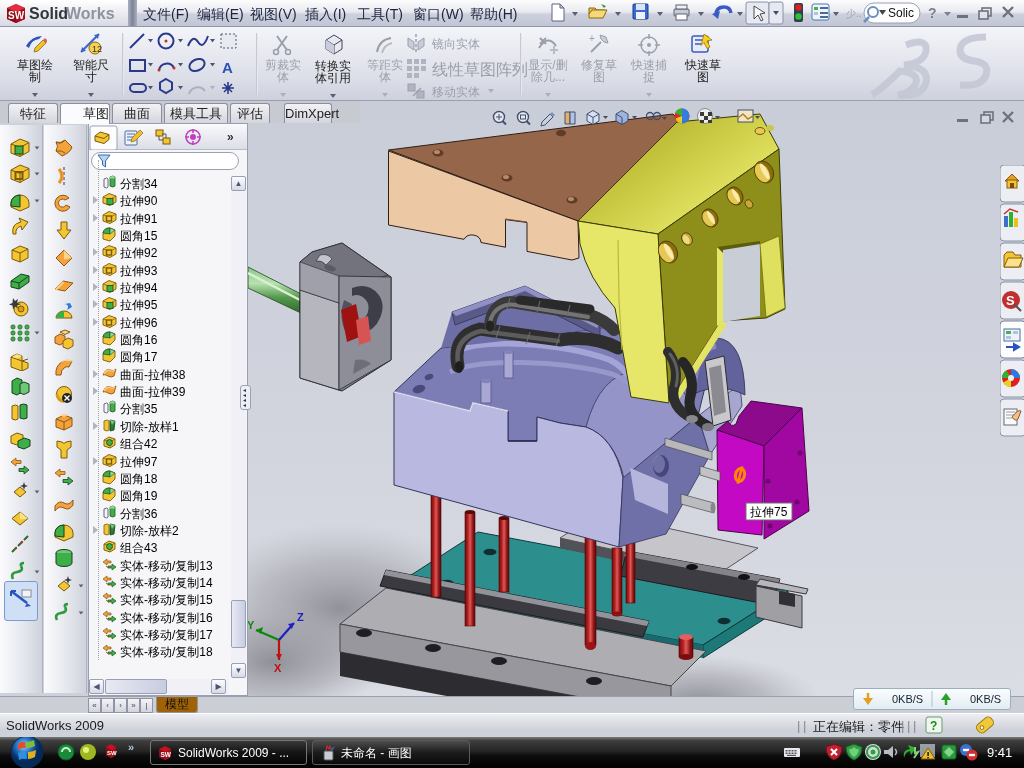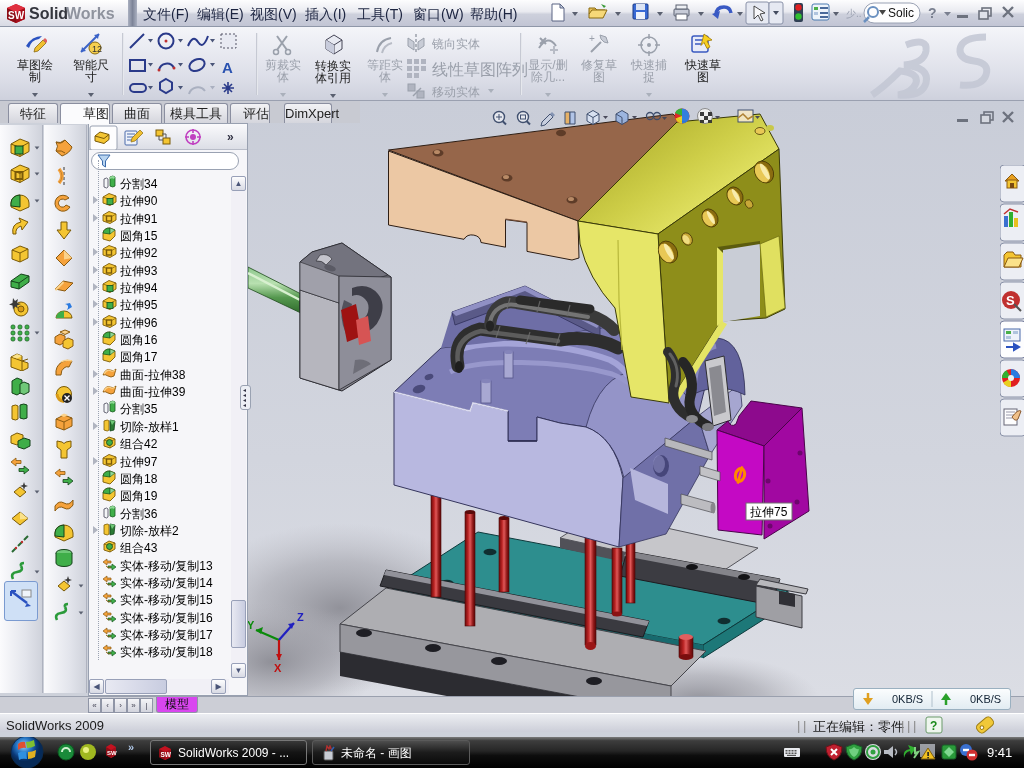--- a/index.html
+++ b/index.html
@@ -74,21 +74,21 @@
 
 
 #bottomtabs { position:absolute; left:0; top:696px; width:1024px; height:17px;
   background:#ccced6; border-top:1px solid #9aa0ae; }
 .navbtn { position:absolute; top:1px; width:13px; height:15px;
   background:linear-gradient(#f4f4f7,#d2d4dd); border:1px solid #8f95a6;
   font-size:8px; color:#445; text-align:center; line-height:14px; }
 .mtab { position:absolute; top:0px; height:16px; line-height:15px; font-size:12px;
   color:#111; text-align:center; background:linear-gradient(#ececf0,#d4d6de);
   border:1px solid #8f95a6; border-top:none; border-radius:0 0 3px 3px; }
-.mtab.active { background:#d946ef; }
+.mtab.active { background:#a16207; }
 
 
 #statusbar { position:absolute; left:0; top:713px; width:1024px; height:19px;
   background:linear-gradient(#eceef2,#ccced8); border-top:1px solid #fff; font-size:13px; color:#1a1a1a; }
 
 
 #taskbar { position:absolute; left:0; top:737px; width:1024px; height:31px;
   background:linear-gradient(#7a7a7a 0%, #3d3d3d 12%, #262626 45%, #0d0d0d 60%, #000 100%); }
 .taskbtn { position:absolute; top:3px; height:25px; border-radius:3px;
   background:linear-gradient(#4e4e4e,#1c1c1c 50%,#0a0a0a);
@@ -543,21 +543,21 @@
       <path d="M128,10 q-24,0 -26,12 q-1,10 14,12 q16,2 12,14 q-4,12 -26,10"></path>
     </g>
   </svg>
 </div>
 
 <div id="tabrow">
   <div class="ctab" style="left:8px; width:50px;">特征</div>
   <div class="ctab active" style="left:60px; width:50px;">草图</div>
   <div class="ctab" style="left:112px; width:50px;">曲面</div>
   <div class="ctab" style="left:164px; width:64px;">模具工具</div>
-  <div class="ctab" style="left:230px; width:40px;text-align:right;">评估</div>
+  <div class="ctab" style="left:230px; width:40px;">评估</div>
   <div class="ctab" style="left:284px; width:48px;">DimXpert</div>
 </div>
 
 <div id="content">
   <div class="iconcol" id="col1">
     <div class="cicon" style="top:12px">
           <svg width="22" height="22">
             <use href="#c-extrude"></use>
           </svg>
         </div>

